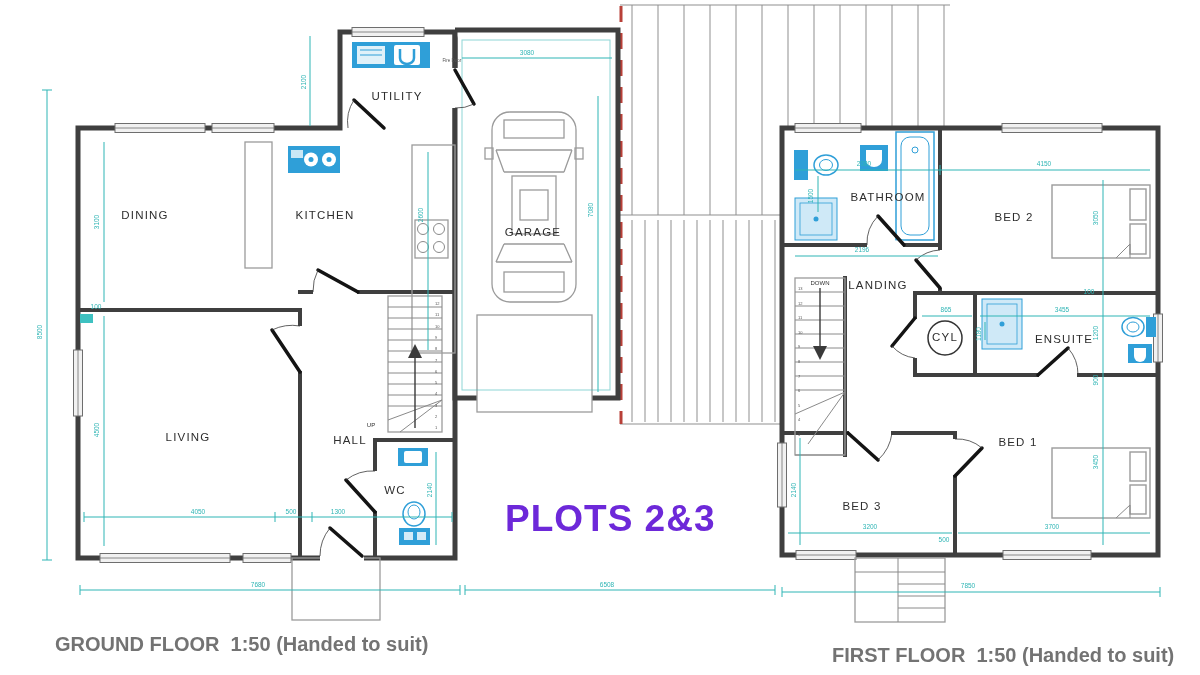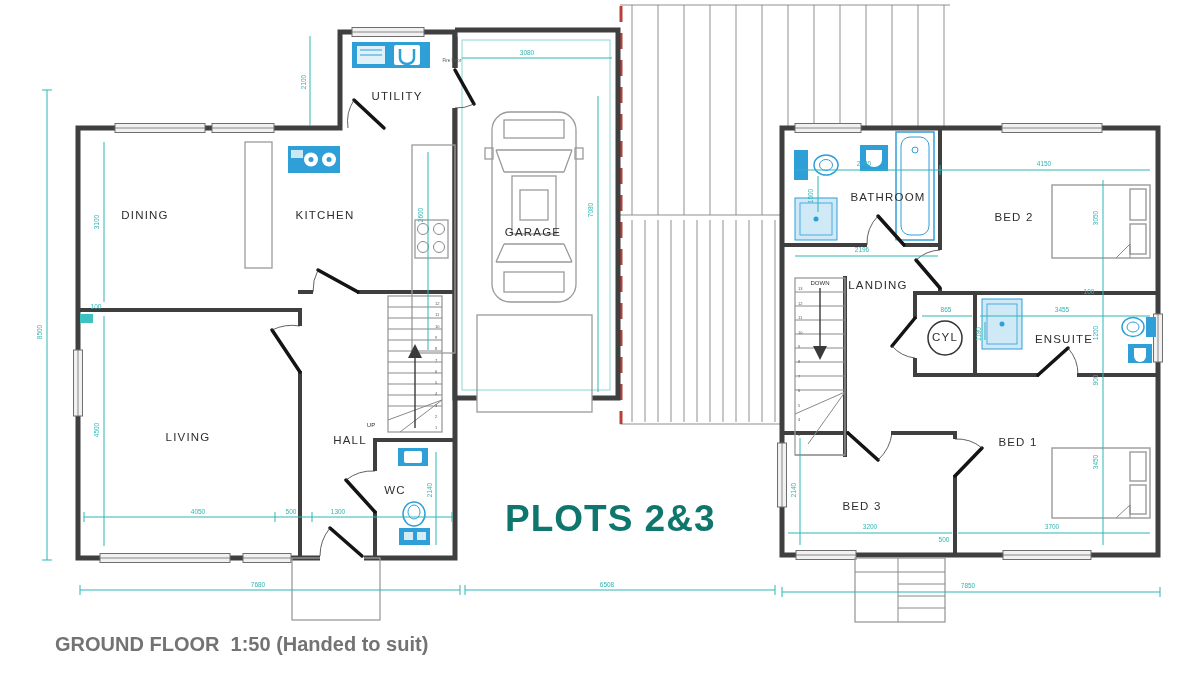--- a/index.html
+++ b/index.html
@@ -20,21 +20,21 @@
   .door{stroke:#141414;stroke-width:3.5;fill:none;stroke-linecap:round;}
   .arc{stroke:#3a3a3a;stroke-width:0.8;fill:none;}
   .opening{fill:#ffffff;stroke:none;}
   .win{fill:#f1f1f1;stroke:#6e6e6e;stroke-width:1;}
   .winline{stroke:#6e6e6e;stroke-width:0.8;}
   .fixstroke{stroke:#2f9fd8;stroke-width:1.5;fill:#ffffff;}
   .fixfill{fill:#2f9fd8;stroke:none;}
   .fixlight{fill:#cfe9f7;stroke:#2f9fd8;stroke-width:1;}
   .hatch{stroke:#8f8f8f;stroke-width:1;}
   .redline{stroke:#b84038;stroke-width:3;stroke-dasharray:16 11;fill:none;}
-  .title{position:absolute;left:505px;top:498px;font-size:37px;font-weight:600;color:#0f766e;
+  .title{position:absolute;left:505px;top:498px;font-size:37px;font-weight:600;color:#6d28d9;
          letter-spacing:1px;white-space:pre;}
   .caption{position:absolute;font-size:20px;font-weight:600;color:#737373;white-space:pre;}
   #cap-ground{left:55px;top:633px;}
   #cap-first{left:832px;top:644px;}
 </style>
 </head>
 <body>
 
 <div id="canvas">
 
@@ -400,13 +400,14 @@
       <text class="roomtxt" x="878" y="289">LANDING</text>
       <text class="roomtxt" x="1064" y="343">ENSUITE</text>
       <text class="roomtxt" x="1018" y="446">BED 1</text>
       <text class="roomtxt" x="862" y="510">BED 3</text>
     </g>
   </g>
 </svg>
 
   <div class="title">PLOTS 2&amp;3</div>
   <div class="caption" id="cap-ground">GROUND FLOOR  1:50 (Handed to suit)</div>
+  <div class="caption" id="cap-first">FIRST FLOOR  1:50 (Handed to suit)</div>
 </div>
 
 </body></html>

